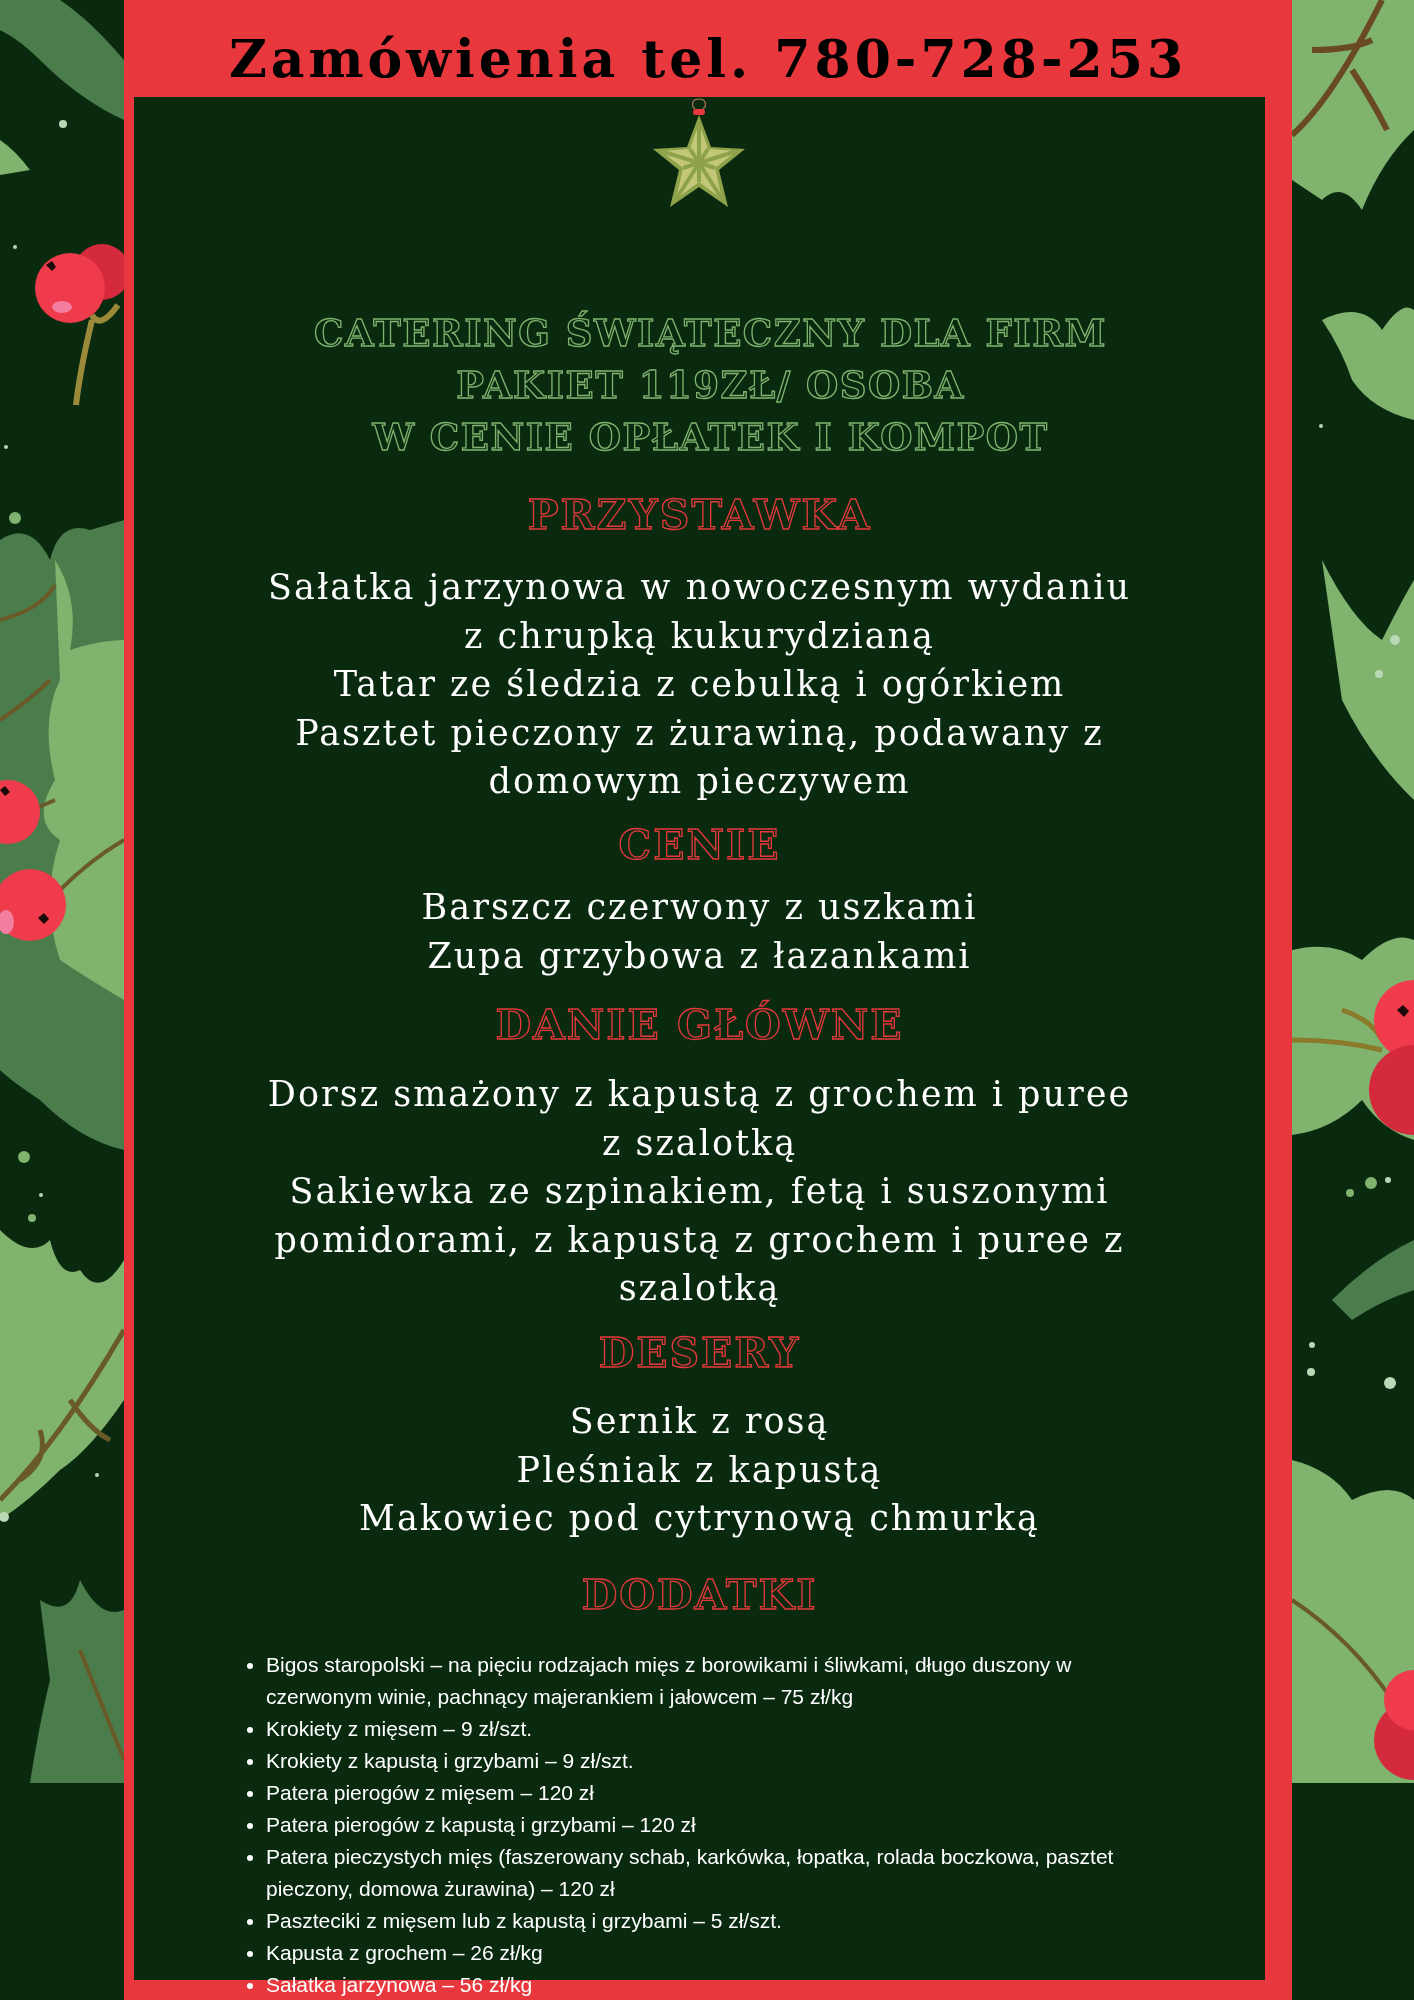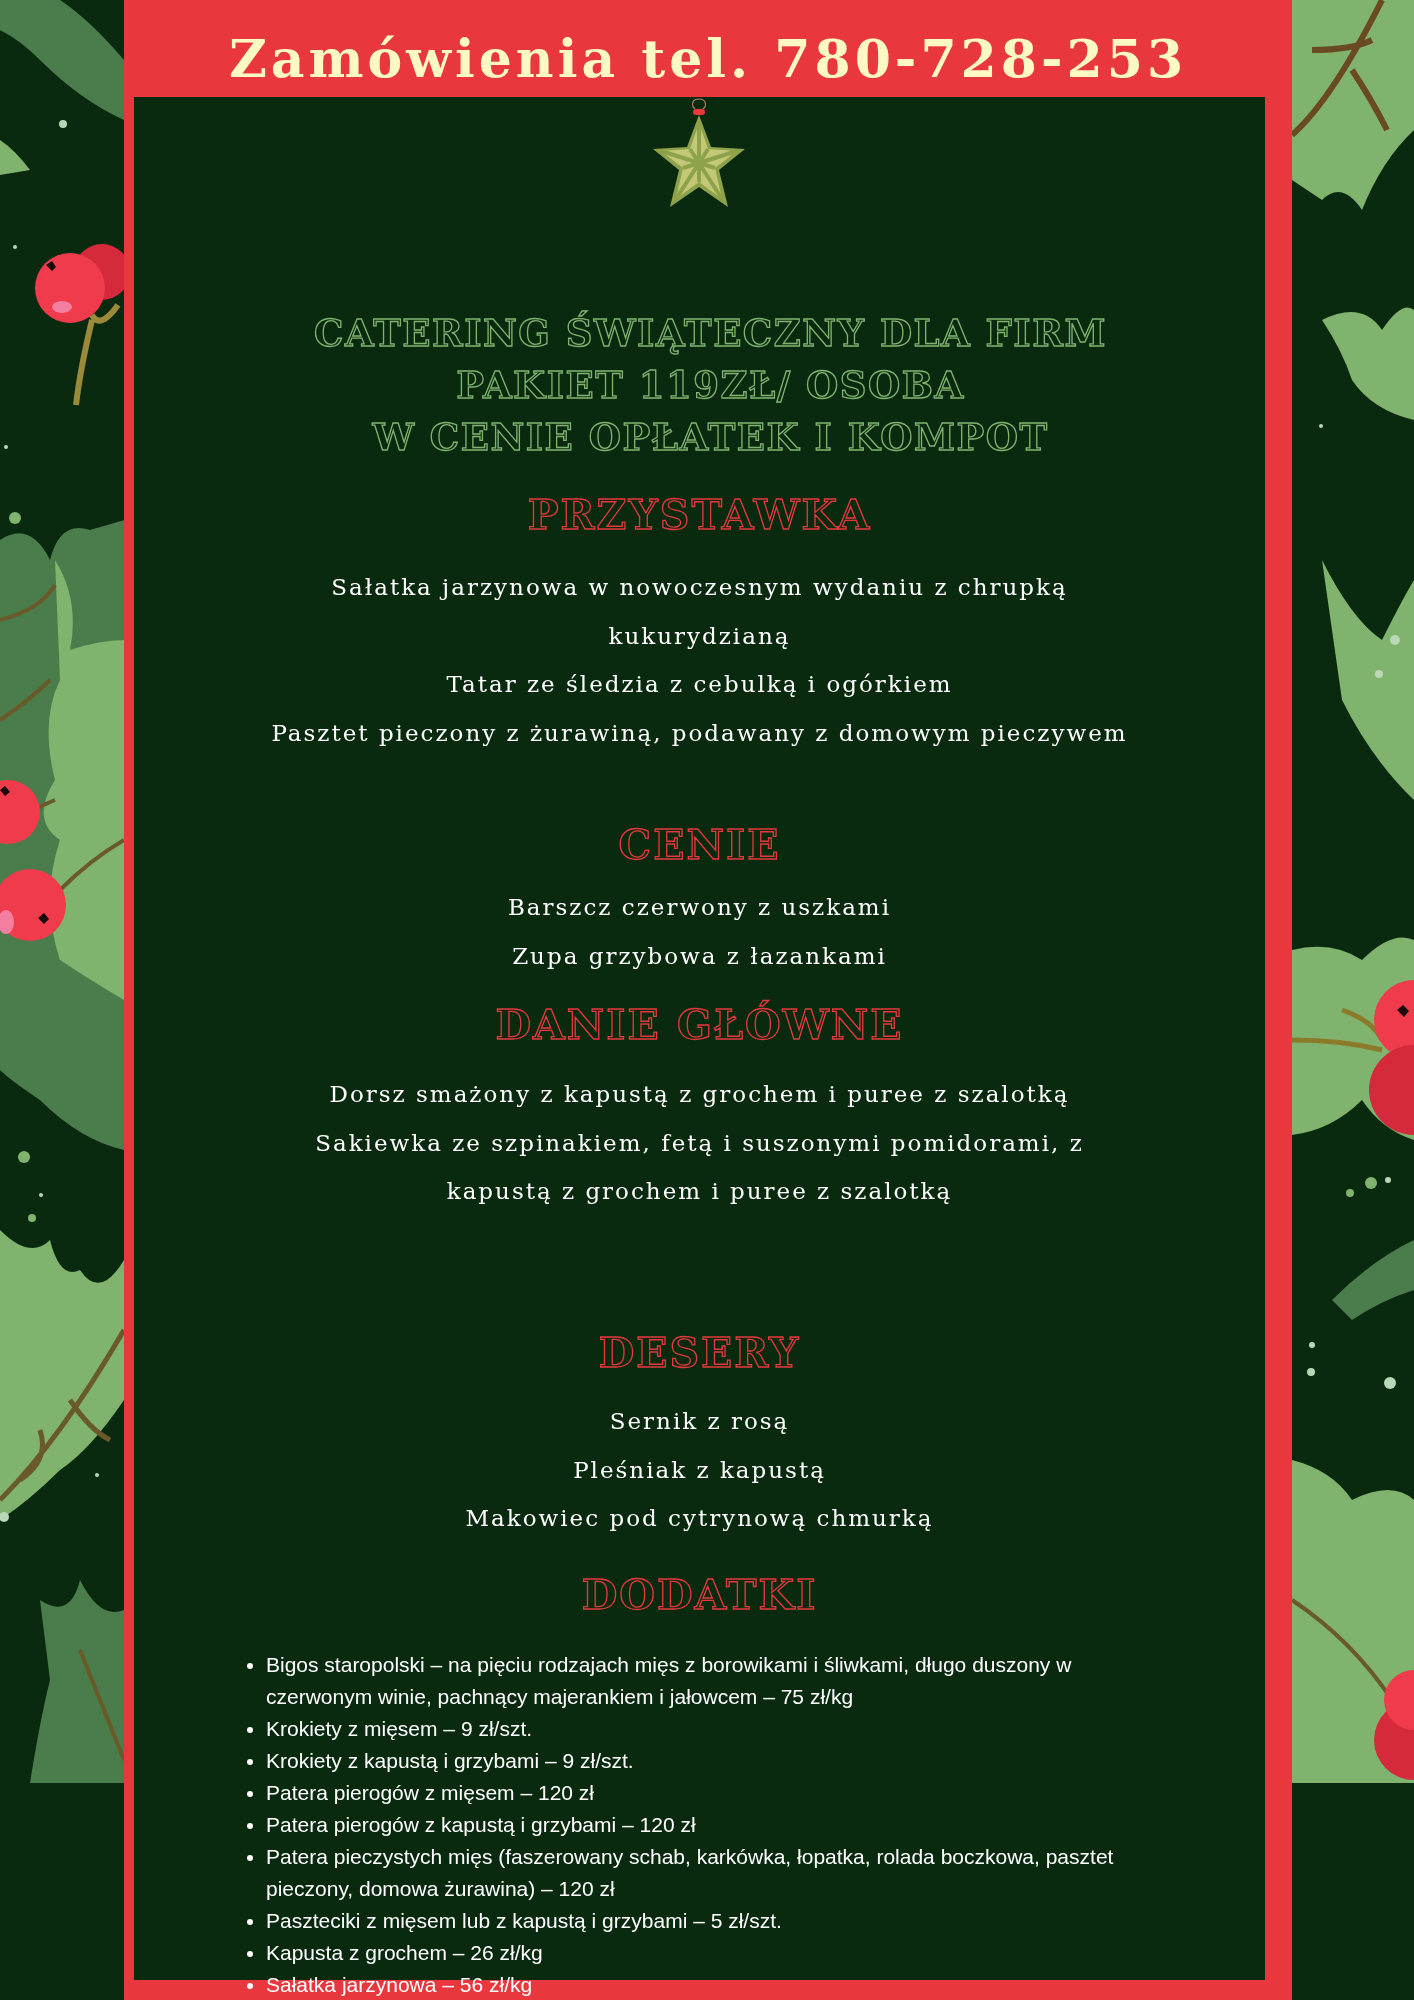--- a/index.html
+++ b/index.html
@@ -13,21 +13,21 @@
     .deco-right { left: 1292px; width: 122px; }
     .deco svg { display: block; }
 
     .frame {
       position: absolute; left: 124px; top: 0; width: 1168px; height: 2000px;
       background: #e8383d;
     }
     .phone-banner {
       position: absolute; left: 0; top: 0; width: 100%; height: 117px;
       display: flex; align-items: center; justify-content: center;
-      color: #fef9c3; font-family: "DejaVu Serif", serif; font-size: 52px;
+      color: #000000; font-family: "DejaVu Serif", serif; font-size: 52px;
       letter-spacing: 4px; font-weight: bold;
     }
     .panel {
       position: absolute; left: 10px; top: 97px; width: 1131px; height: 1883px;
       background: #0a2a10;
     }
     .star-ornament { position: absolute; left: 515px; top: 0; width: 100px; height: 120px; }
 
     .title-block {
       position: absolute; left: 0; top: 210px; width: 100%; text-align: center; margin-left: 11px;
@@ -37,21 +37,21 @@
       font-family: "DejaVu Serif", serif; font-size: 37px; line-height: 52px;
       letter-spacing: 1.5px; font-weight: bold; margin: 0;
     }
     .menu { position: absolute; left: 0; top: 380px; width: 100%; text-align: center; }
     .section-title {
       color: transparent; -webkit-text-stroke: 1.3px #e8383d;
       font-family: "DejaVu Serif", serif; font-size: 41px; font-weight: bold;
       letter-spacing: 2px; margin: 14px;
     }
     .dish {
-      color: #ffffff; font-family: "DejaVu Serif", serif; font-size: 23px;
+      color: #ffffff; font-family: "DejaVu Serif", serif; font-size: 35px;
       line-height: 48.5px; letter-spacing: 2px; margin: 0; padding: 0 130px;
     }
     .sec-przystawka { position: absolute; top: 0; width: 100%; }
     .sec-zupa { position: absolute; top: 330px; width: 100%; }
     .sec-danie { position: absolute; top: 510px; width: 100%; }
     .sec-desery { position: absolute; top: 838px; width: 100%; }
     .sec-dodatki { position: absolute; top: 1080px; width: 100%; }
 
     .sec-przystawka .dish-list { margin-top: 24px; }
     .sec-zupa .dish-list { margin-top: 4px; }

